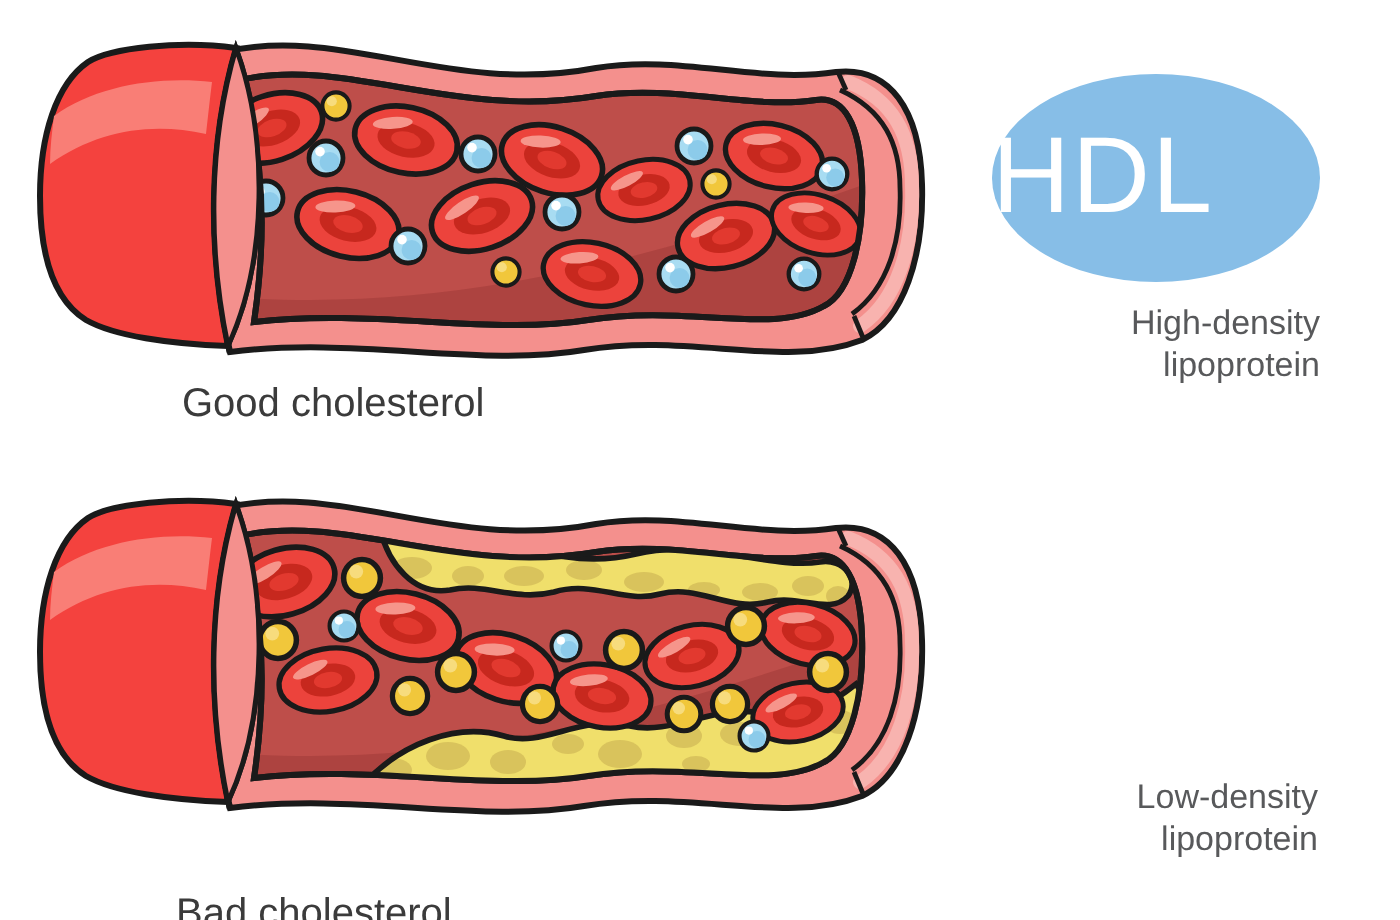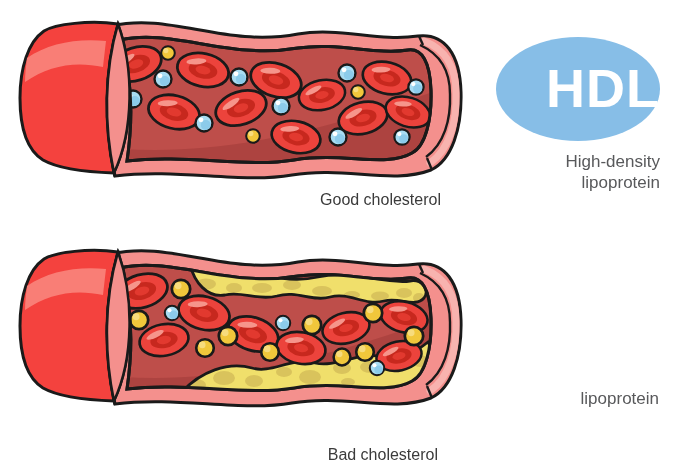--- a/index.html
+++ b/index.html
@@ -3,29 +3,29 @@
 <meta charset="utf-8">
 <style>
   html,body{margin:0;padding:0;background:#fff;}
   .stage{
     position:relative;width:700px;height:460px;overflow:hidden;
     background:var(--background,#ffffff);
     font-family:"Liberation Sans",sans-serif;
   }
   .artwork{position:absolute;left:0;top:0;}
   .vlabel{
-    position:absolute;width:350px;text-align:right;
-    font-size:16px;color:var(--label-text,#3B3B3B);
+    position:absolute;width:350px;text-align:left;
+    font-size:20px;color:var(--label-text,#3B3B3B);
   }
   .vlabel-good{left:91px;top:191px;}
   .vlabel-bad{left:88px;top:446px;}
   .bubble{
     position:absolute;border-radius:50%;
-    display:flex;align-items:center;justify-content:flex-end;
-    font-size:54px;font-weight:700;letter-spacing:1px;line-height:1;
+    display:flex;align-items:center;justify-content:flex-start;
+    font-size:54px;font-weight:400;letter-spacing:1px;line-height:1;
     padding-bottom:3px;box-sizing:border-box;
   }
   .bubble-hdl{
     left:496px;top:37px;width:164px;height:104px;
     background:var(--hdl-bubble,#87BEE7);color:var(--hdl-bubble-text,#FFFFFF);
   }
   .bubble-ldl{
     left:501px;top:267px;width:158px;height:108px;
     background:var(--ldl-bubble,#FAD88F);color:var(--ldl-bubble-text,#9E5A1E);
   }
@@ -204,16 +204,17 @@
 
   <div class="bubble bubble-hdl">
     <span>HDL</span>
   </div>
   <div class="caption caption-hdl">
     <div>High-density</div>
     <div>lipoprotein</div>
   </div>
 
   <div class="caption caption-ldl">
+    <div>Low-density</div>
     <div>lipoprotein</div>
   </div>
 
 </div>
 
 </body></html>

